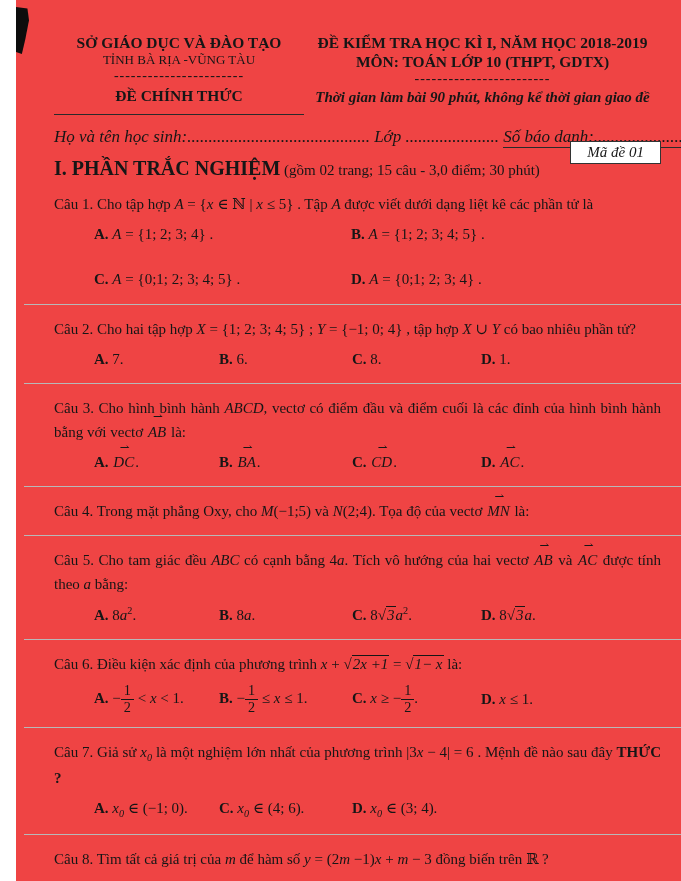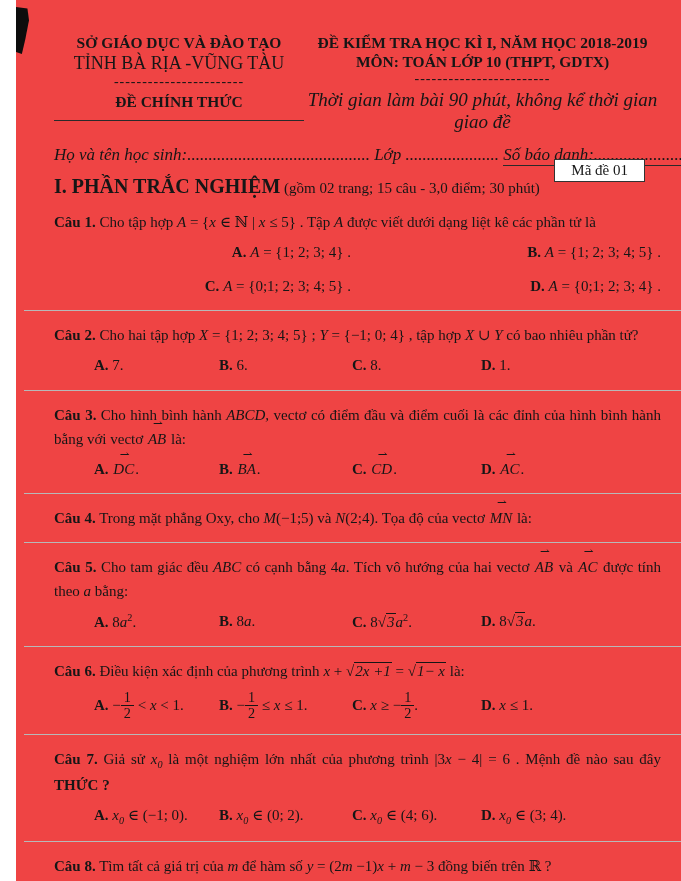--- a/index.html
+++ b/index.html
@@ -10,40 +10,40 @@
     padding:33px 36px 0 38px;
     margin-left:16px;
   }
   .artifact{position:absolute;left:0;top:7px;width:13px;height:47px;background:#0d0d0d;
     clip-path:polygon(0 0,88% 3%,100% 28%,72% 68%,45% 100%,0 96%);}
   
   .header{display:flex;align-items:flex-start;}
   .h-left{width:250px;text-align:center;border-bottom:1.4px solid #2a2a2a;padding-bottom:9px;}
   .h-right{flex:1;text-align:center;}
   .h-bold{font-weight:bold;font-size:15.5px;line-height:1.25;}
-  .h-reg{font-size:18px;line-height:1.25;}
+  .h-reg{font-size:13px;line-height:1.25;}
   .dashes{line-height:1;font-size:14px;letter-spacing:1px;}
-  .duration{font-style:italic;font-size:19px;margin-top:3px;}
+  .duration{font-style:italic;font-size:15px;margin-top:3px;font-weight:bold;}
   .official{margin-top:3px;}
   
   .student{margin-top:12px;font-style:italic;white-space:nowrap;font-size:17px;}
   .sbd-underline{border-bottom:1.4px solid #2a2a2a;padding-bottom:1px;}
   
   .section{margin-top:10px;position:relative;}
   .section-title{font-weight:bold;font-size:20px;}
   .section-sub{}
-  .code-box{position:absolute;right:16px;top:-16px;border:1.5px solid #333;padding:2px 16px;background:#fff;}
+  .code-box{position:absolute;right:0;top:-16px;border:1.5px solid #333;padding:2px 16px;background:#fff;font-style:italic;}
   
   .question{margin:12px -28px 0 -30px;padding:0 28px 12px 30px;border-bottom:1px solid #b8b8b8;}
   .question:last-child{border-bottom:none;}
   .stem{text-align:justify;line-height:1.6;}
-  .q-label{font-weight:bold;}
+  .q-label{font-weight:normal;}
   .opts{display:grid;margin-top:7px;padding-left:40px;line-height:1.55;align-items:center;}
   .row4{grid-template-columns:125px 133px 129px 1fr;}
-  .grid2{grid-template-columns:257px 1fr;row-gap:11px;text-align:right;}
+  .grid2{grid-template-columns:257px 1fr;row-gap:22px;}
   .opt{white-space:nowrap;}
   .opt-label{font-weight:bold;}
   
   .mi{font-style:italic;}
   sup{font-size:0.68em;}
   sub{font-size:0.68em;font-style:italic;}
   .vec{position:relative;display:inline-block;font-style:italic;padding:0 1px;}
   .vec .arr{position:absolute;top:-0.72em;left:52%;transform:translateX(-45%);font-size:0.78em;line-height:1;font-style:normal;}
   .sqrt{white-space:nowrap;}
   .sqrt .rad{border-top:1.2px solid #161616;font-style:italic;padding:0 1px;}
@@ -130,21 +130,20 @@
           <div class="opt"><b class="opt-label">A.</b> −<span class="frac"><span class="num">1</span><span class="den">2</span></span> &lt; <span class="mi">x</span> &lt; 1.</div>
           <div class="opt"><b class="opt-label">B.</b> −<span class="frac"><span class="num">1</span><span class="den">2</span></span> ≤ <span class="mi">x</span> ≤ 1.</div>
           <div class="opt"><b class="opt-label">C.</b> <span class="mi">x</span> ≥ −<span class="frac"><span class="num">1</span><span class="den">2</span></span>.</div>
           <div class="opt"><b class="opt-label">D.</b> <span class="mi">x</span> ≤ 1.</div>
         </div>
       </div>
       <div class="question">
         <div class="stem"><b class="q-label">Câu 7.</b> Giả sử <span class="mi">x</span><sub>0</sub> là một nghiệm lớn nhất của phương trình |3<span class="mi">x</span> − 4| = 6 . Mệnh đề nào sau đây <b>THỨC ?</b></div>
         <div class="opts row4">
           <div class="opt"><b class="opt-label">A.</b> <span class="mi">x</span><sub>0</sub> ∈ (−1; 0).</div>
-          <div class="opt"><b class="opt-label">B.</b> <span class="mi">x</span><sub>0</sub> ∈ (0; 2).</div>
           <div class="opt"><b class="opt-label">C.</b> <span class="mi">x</span><sub>0</sub> ∈ (4; 6).</div>
           <div class="opt"><b class="opt-label">D.</b> <span class="mi">x</span><sub>0</sub> ∈ (3; 4).</div>
         </div>
       </div>
       <div class="question">
         <div class="stem"><b class="q-label">Câu 8.</b> Tìm tất cả giá trị của <span class="mi">m</span> để hàm số <span class="mi">y</span> = (2<span class="mi">m</span> −1)<span class="mi">x</span> + <span class="mi">m</span> − 3 đồng biến trên ℝ ?</div>
       </div>
     </div>
 </div>
 

